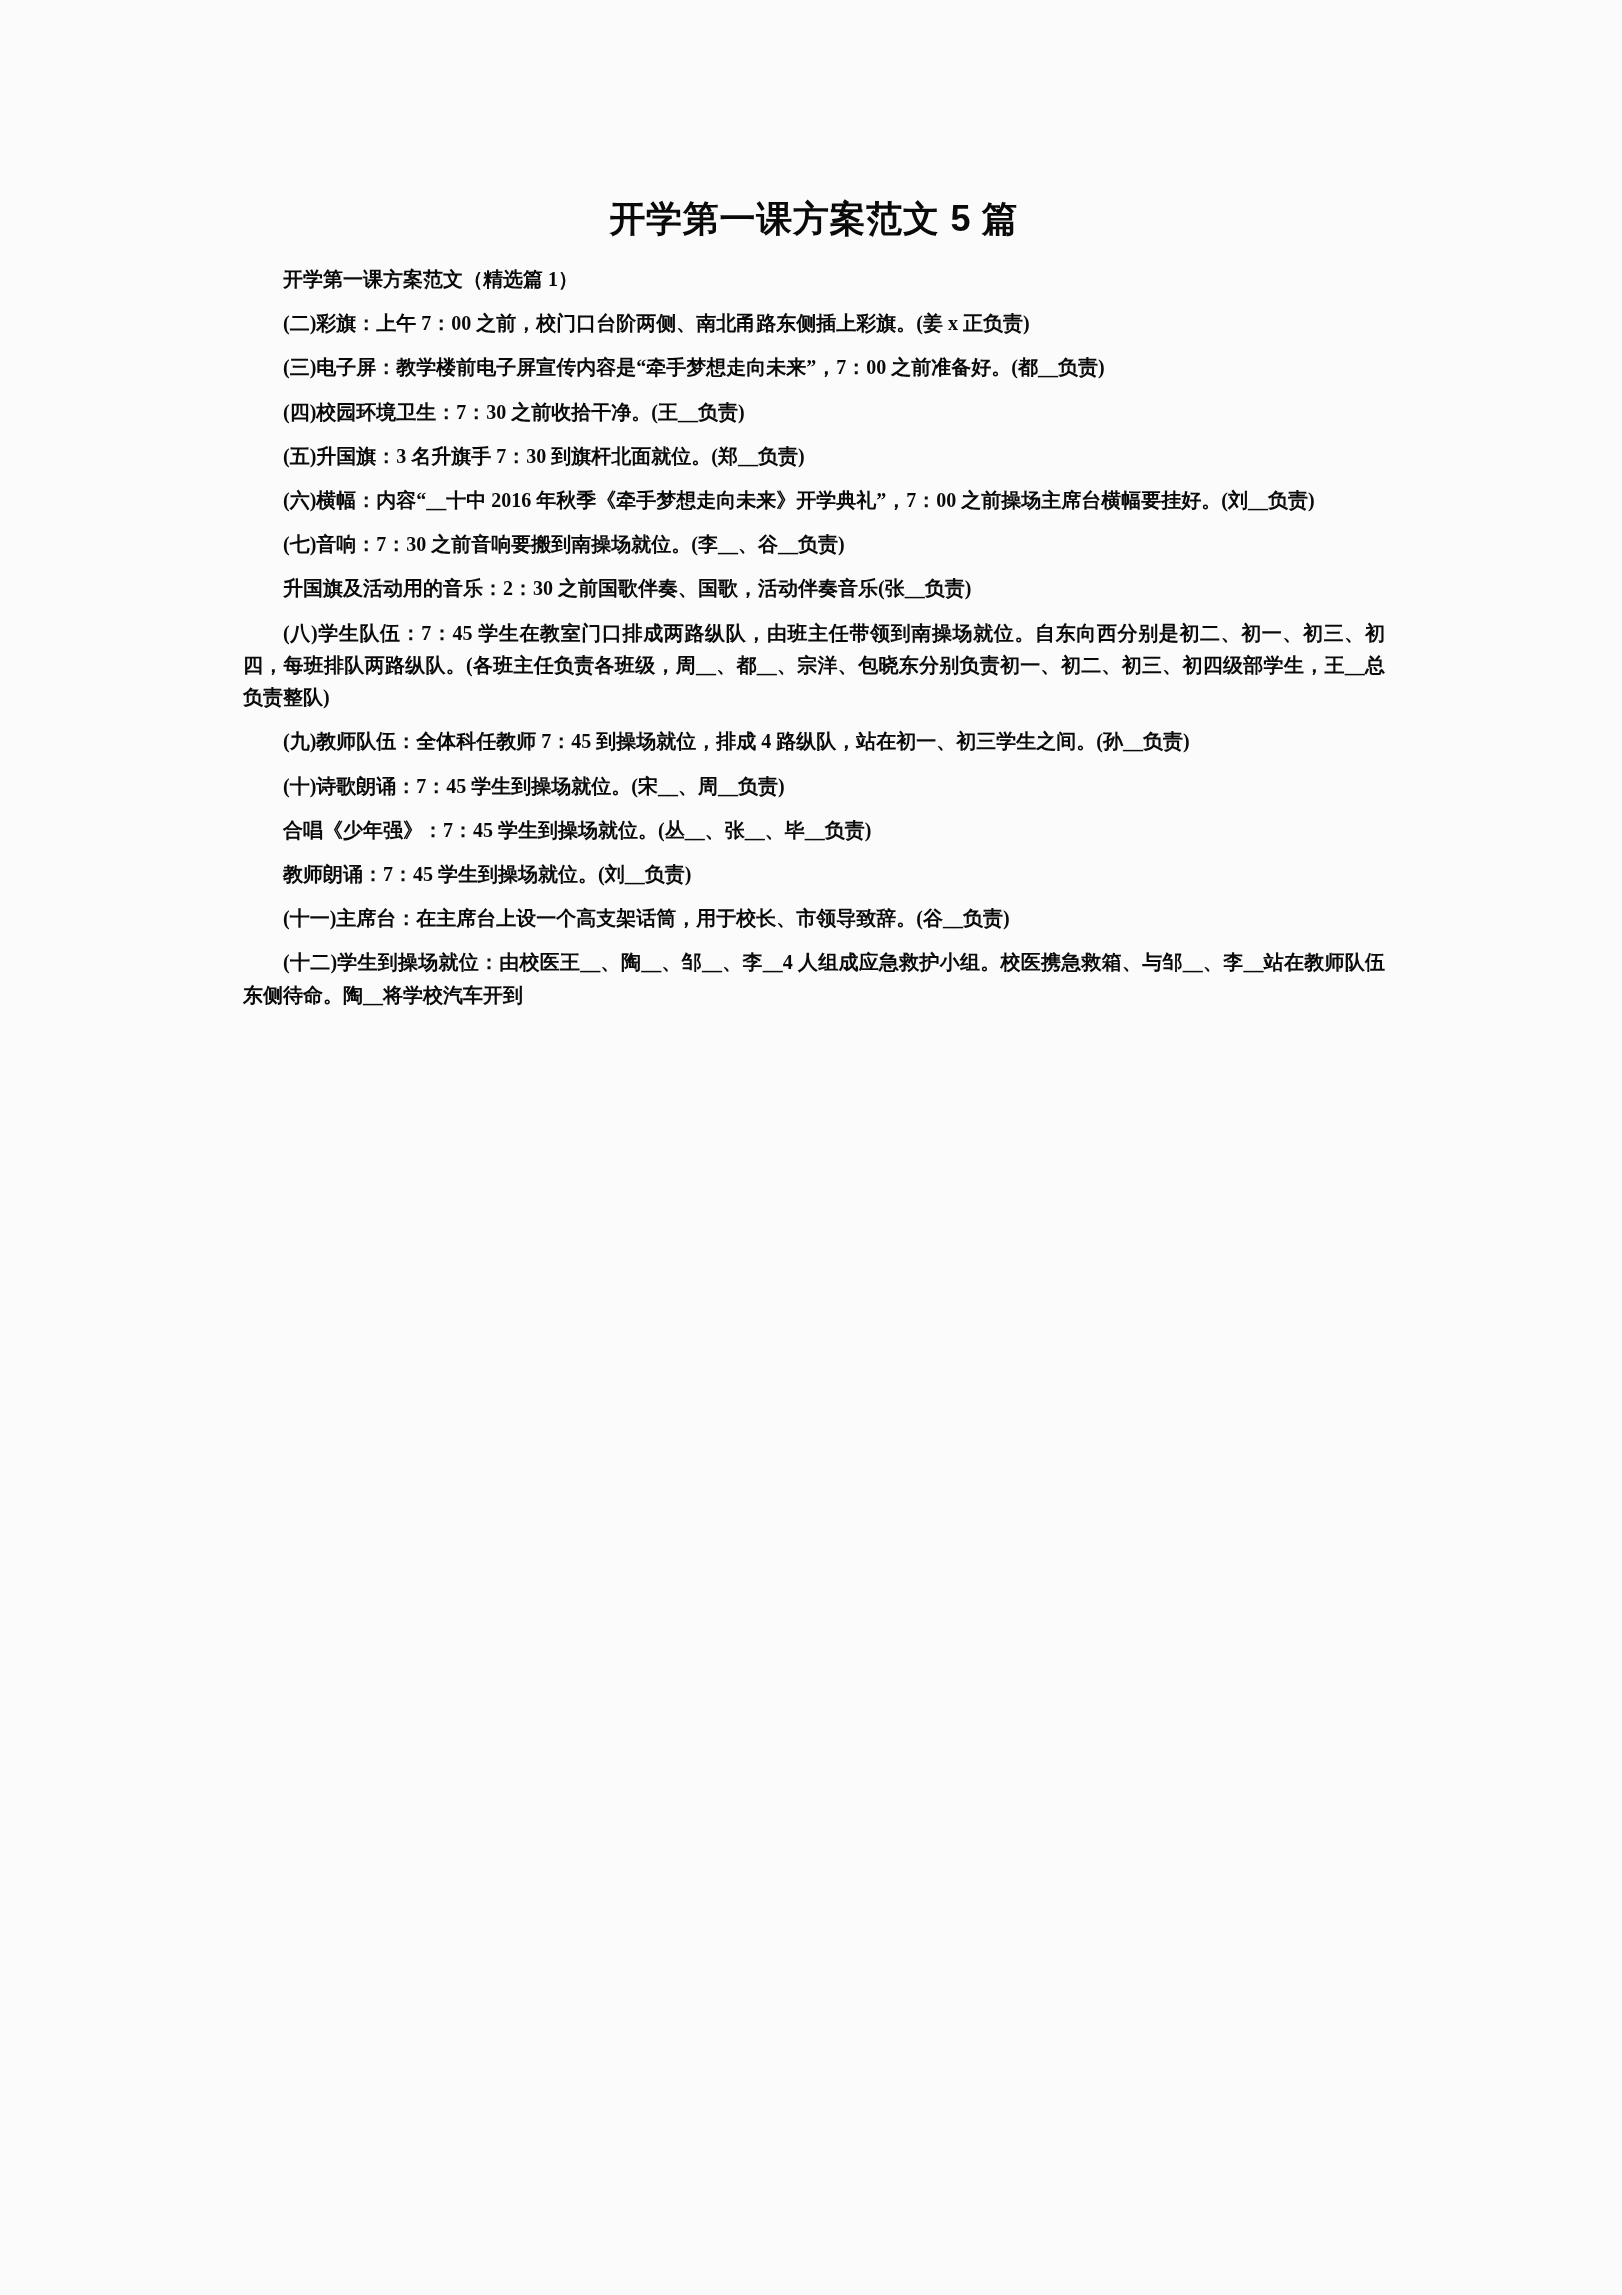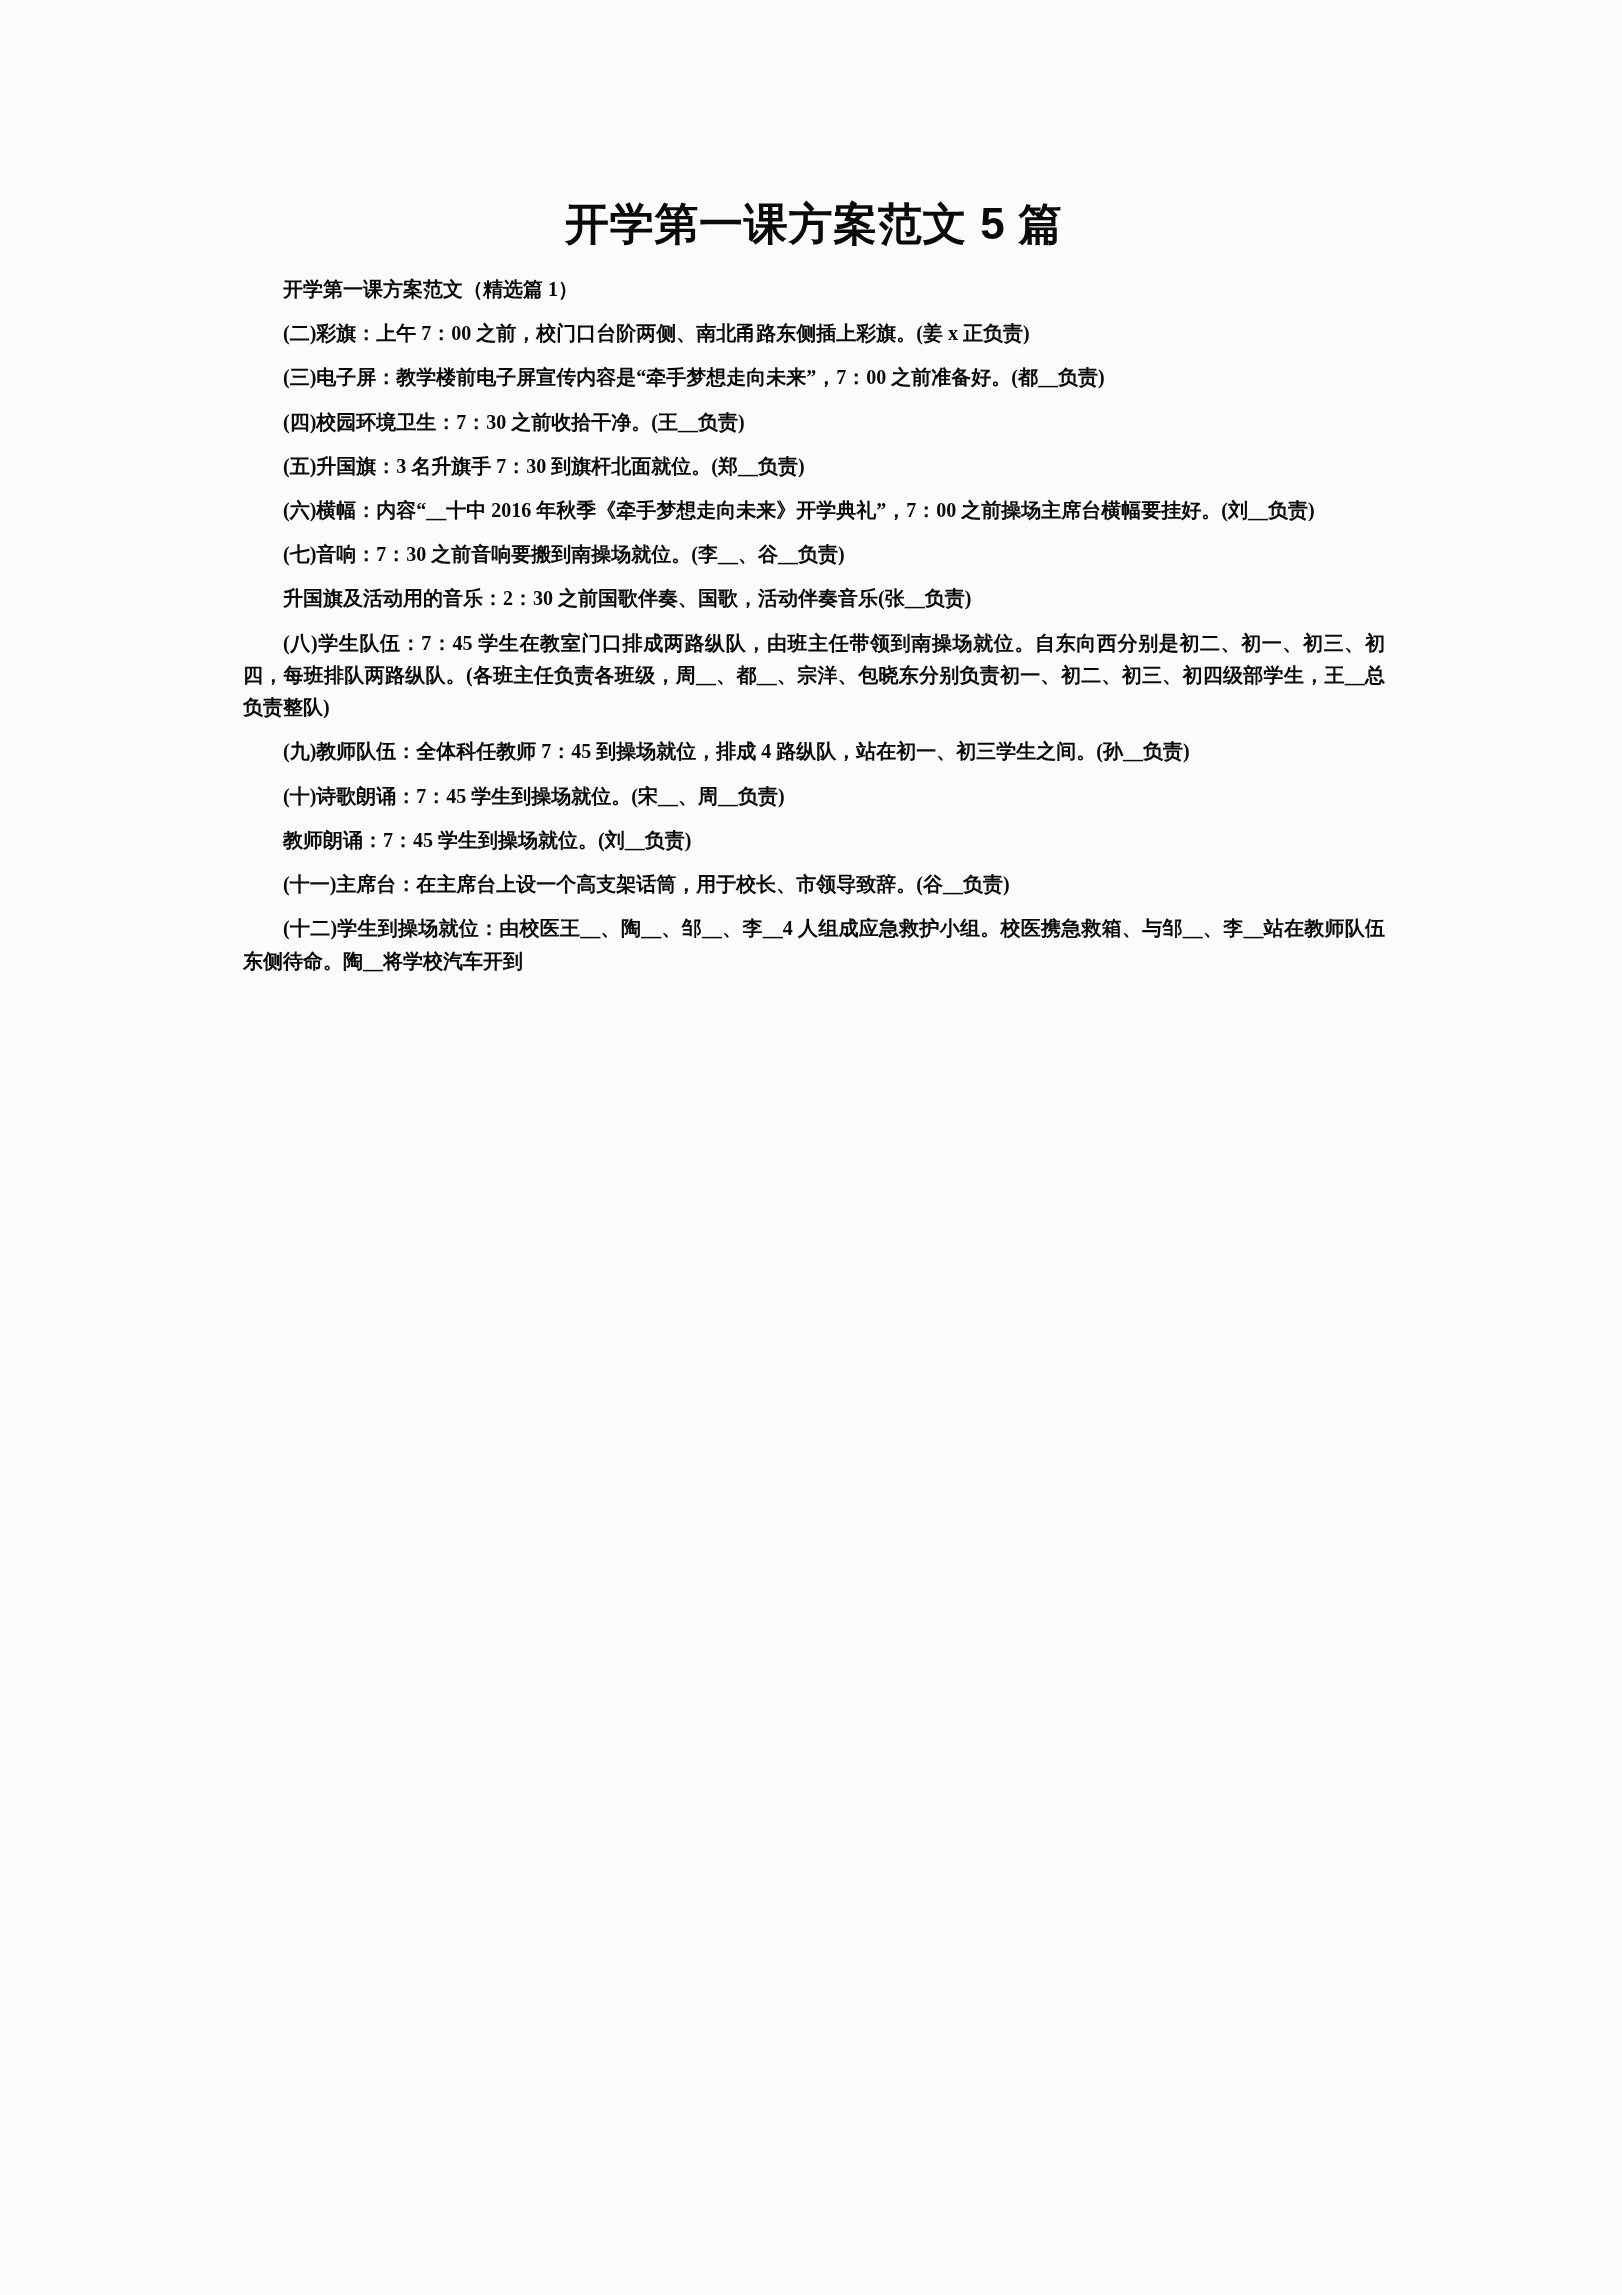--- a/index.html
+++ b/index.html
@@ -19,21 +19,21 @@
   }
   .content {
     position: absolute;
     left: 243px;
     top: 196px;
     width: 1142px;
   }
   .doc-title {
     font-family: "Liberation Sans", "DejaVu Sans", sans-serif;
     font-weight: bold;
-    font-size: 44px;
+    font-size: 36px;
     line-height: 1.25;
     text-align: center;
     margin: 0 0 22px 0;
     letter-spacing: 0.7px;
   }
   .para {
     font-size: 20px;
     line-height: 1.62;
     margin: 0 0 11.8px 0;
     text-align: justify;
@@ -68,20 +68,21 @@
 
     <p class="para">升国旗及活动用的音乐：2：30 之前国歌伴奏、国歌，活动伴奏音乐(张__负责)</p>
 
 
     <p class="para">(八)学生队伍：7：45 学生在教室门口排成两路纵队，由班主任带领到南操场就位。自东向西分别是初二、初一、初三、初四，每班排队两路纵队。(各班主任负责各班级，周__、都__、宗洋、包晓东分别负责初一、初二、初三、初四级部学生，王__总负责整队)</p>
 
     <p class="para">(九)教师队伍：全体科任教师 7：45 到操场就位，排成 4 路纵队，站在初一、初三学生之间。(孙__负责)</p>
 
     <p class="para">(十)诗歌朗诵：7：45 学生到操场就位。(宋__、周__负责)</p>
 
+    <p class="para">合唱《少年强》：7：45 学生到操场就位。(丛__、张__、毕__负责)</p>
 
     <p class="para">教师朗诵：7：45 学生到操场就位。(刘__负责)</p>
 
     <p class="para">(十一)主席台：在主席台上设一个高支架话筒，用于校长、市领导致辞。(谷__负责)</p>
 
     <p class="para">(十二)学生到操场就位：由校医王__、陶__、邹__、李__4 人组成应急救护小组。校医携急救箱、与邹__、李__站在教师队伍东侧待命。陶__将学校汽车开到</p>
 
   </div>
 </div>
 

